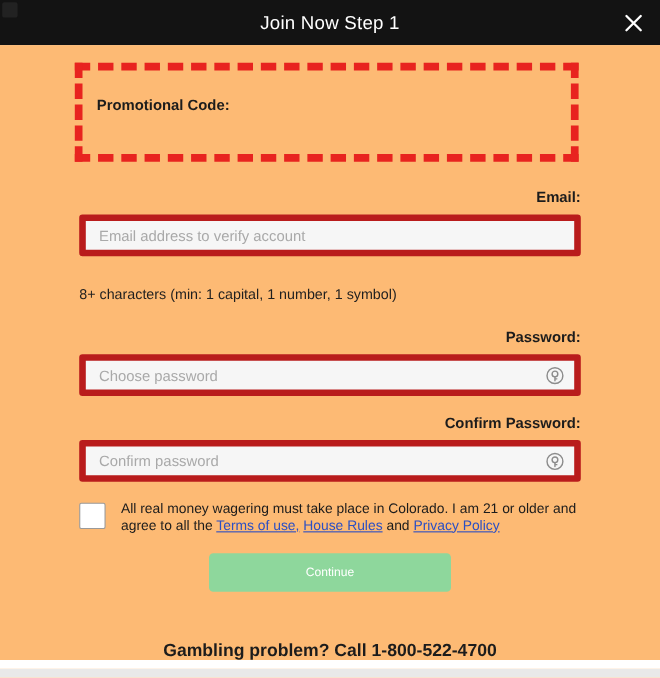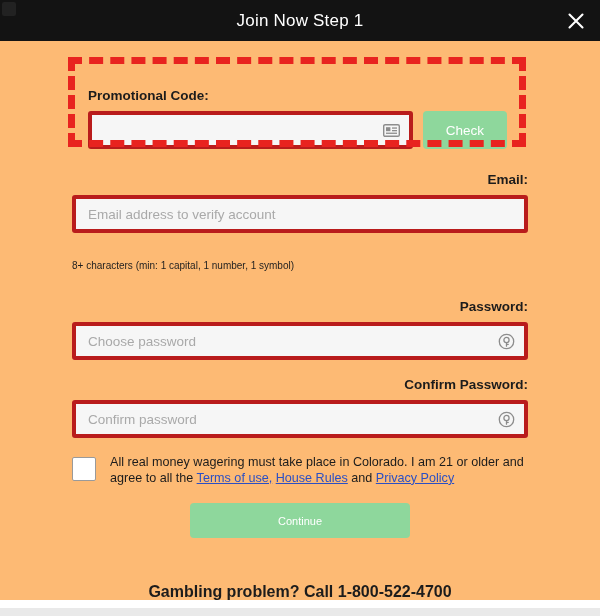--- a/index.html
+++ b/index.html
@@ -99,21 +99,21 @@
     left: 88px; top: 47px;
     width: 420px;
     display: flex;
     align-items: center;
     gap: 10px;
   }
 
   .text-input {
     position: relative;
     background: #f6f6f6;
-    border: 4px solid #b91c1c;
+    border: 6px solid #b91c1c;
     border-radius: 3px;
     height: 38px;
     display: flex;
     align-items: center;
     padding: 0 34px 0 12px;
     font-size: 13.5px;
     color: #a8a8a8;
     width: 100%;
     overflow: hidden;
     white-space: nowrap;
@@ -149,21 +149,21 @@
   .group { position: absolute; left: 72px; width: 456px; text-align: right; }
   .group .field-label { display: block; margin-bottom: 8px; }
 
   .group-email    { top: 131px; }
   .group-password { top: 258px; }
   .group-confirm  { top: 336px; }
 
   .hint {
     position: absolute;
     left: 72px; top: 219px;
-    font-size: 10px;
+    font-size: 13px;
     color: #1f1f1f;
   }
 
   
   .terms {
     position: absolute;
     left: 72px; top: 414px;
     width: 456px;
     display: flex;
     align-items: flex-start;
@@ -239,35 +239,20 @@
     </div>
   </div>
 
   <div class="content">
 
     <div class="highlight-box"></div>
 
     <div class="promo-row">
       <div style="width:100%;">
         <div class="field-label promo-label">Promotional Code:</div>
-        <div style="display:flex; align-items:center; gap:10px; margin-top:8px;">
-          <div class="text-input promo-input">
-            <span class="ph"></span>
-            <span class="field-icon">
-              <svg width="17" height="13" viewBox="0 0 17 13" aria-hidden="true">
-                <rect x="0.7" y="0.7" width="15.6" height="11.6" rx="1.4" fill="none" stroke="#8c8c8c" stroke-width="1.4"></rect>
-                <rect x="3" y="3.2" width="4.4" height="4" fill="#8c8c8c"></rect>
-                <rect x="9" y="3.4" width="5" height="1.3" fill="#8c8c8c"></rect>
-                <rect x="9" y="6" width="5" height="1.3" fill="#8c8c8c"></rect>
-                <rect x="3" y="8.6" width="11" height="1.3" fill="#8c8c8c"></rect>
-              </svg>
-            </span>
-          </div>
-          <button class="btn-check">Check</button>
-        </div>
       </div>
     </div>
 
     <div class="group group-email">
       <span class="field-label">Email:</span>
       <div class="text-input">
         <span class="ph">Email address to verify account</span>
       </div>
     </div>
 

